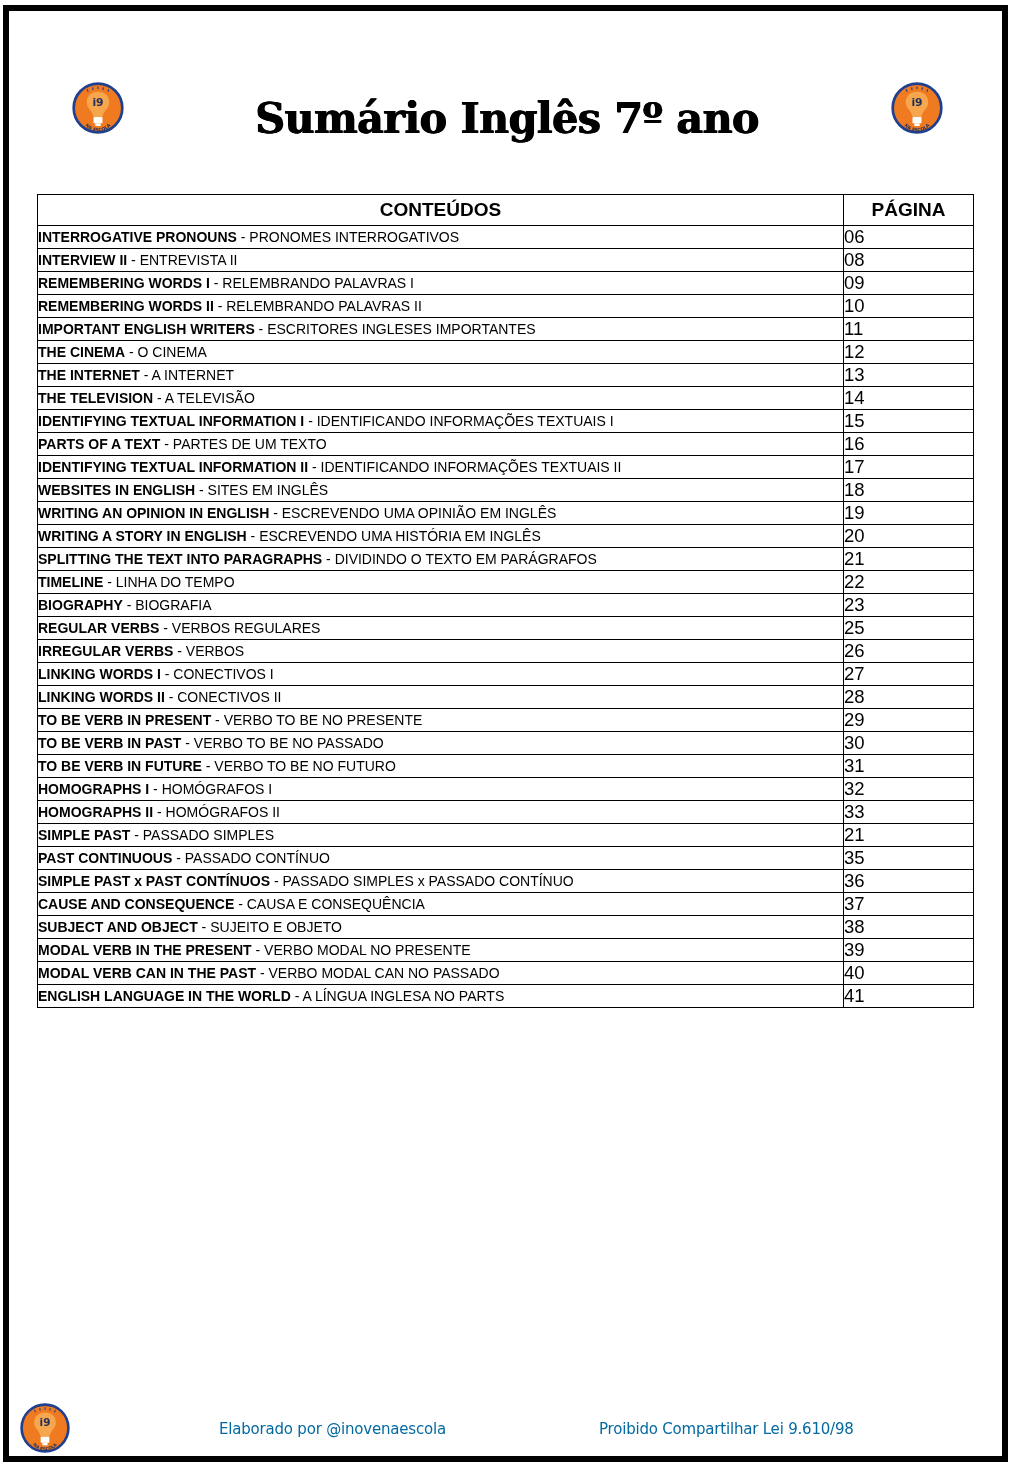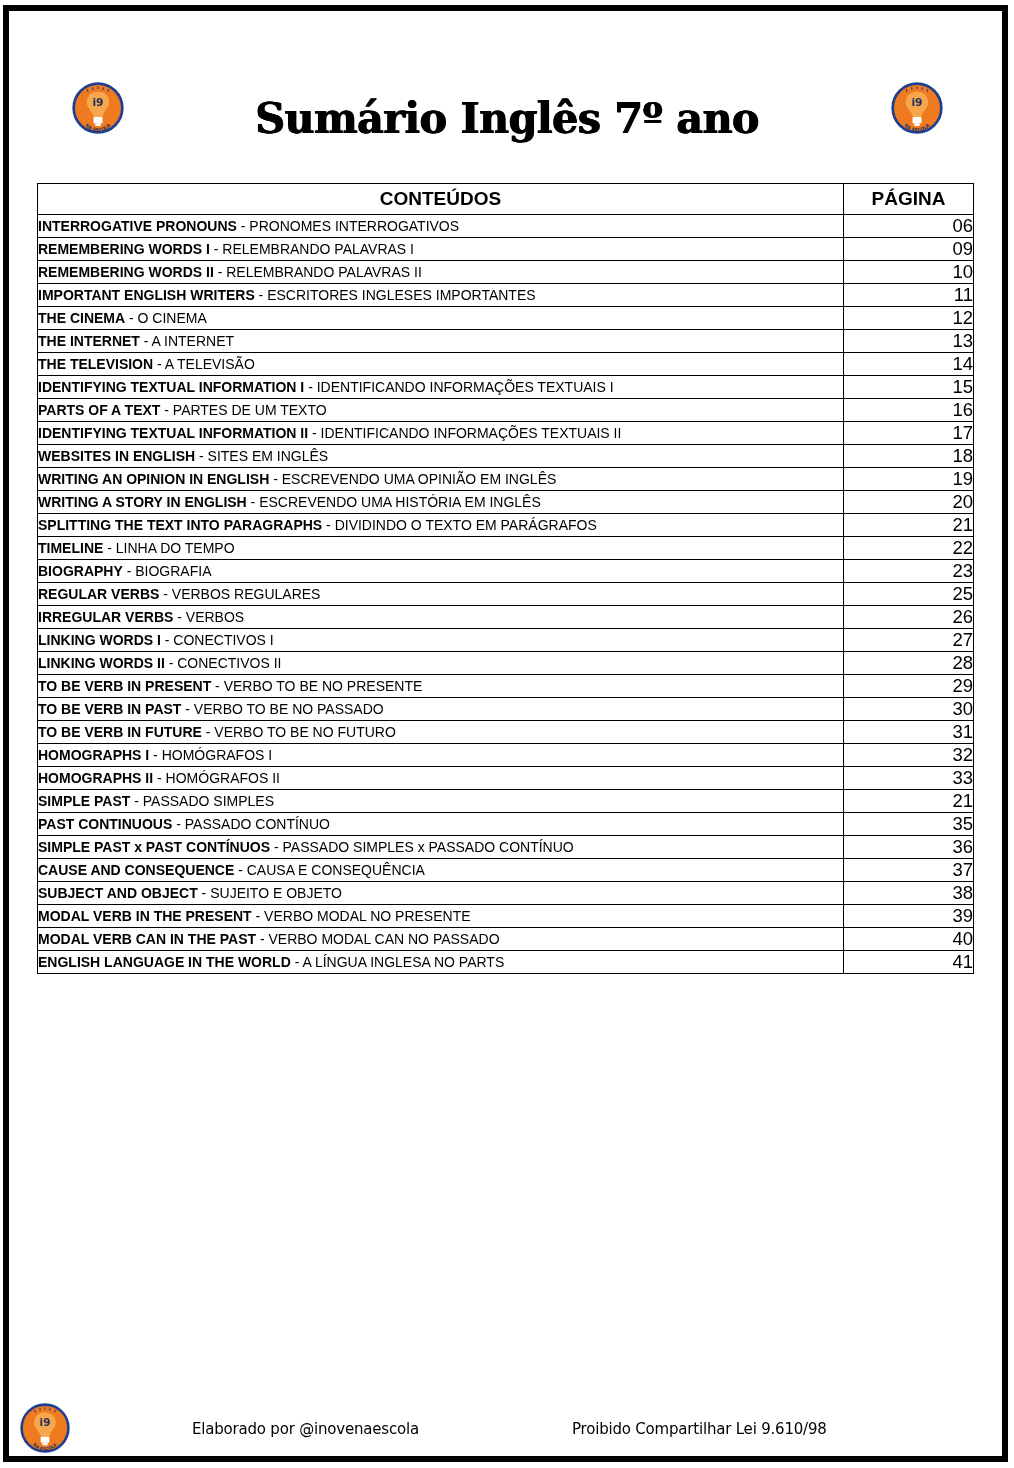--- a/index.html
+++ b/index.html
@@ -8,32 +8,32 @@
     .frame { position: absolute; left: 3px; top: 5px; width: 993px; height: 1445px;
              border: 6px solid #000; background: #fff; }
     .logo { position: absolute; width: 54px; height: 54px; text-decoration: underline; }
     .logo svg { width: 100%; height: 100%; display: block; }
     .logo-tl { left: 71px; top: 81px; }
     .logo-tr { left: 890px; top: 81px; }
     .logo-bl { left: 19px; top: 1402px; width: 52px; height: 52px; }
     .title { position: absolute; left: 0; width: 1014px; top: 94px; text-align: center;
              font-family: "DejaVu Serif", serif; font-weight: 900; font-size: 42px;
              letter-spacing: -0.5px; transform: scaleX(0.98); text-shadow: 0.8px 0 0 #000, -0.4px 0 0 #000; }
-    table.toc { position: absolute; left: 37px; top: 183px; width: 936px;
+    table.toc { position: absolute; left: 37px; top: 194px; width: 936px;
                 border-collapse: collapse; table-layout: fixed; }
     table.toc td, table.toc th { border: 1px solid #000; padding: 0; vertical-align: top; }
     table.toc col.c1 { width: 806px; }
     table.toc col.c2 { width: 130px; }
     th { font-weight: bold; font-size: 19px; height: 27px; line-height: 30px; text-align: center; }
     td.content { font-size: 14px; line-height: 22px; padding: 1px 25px 4px 13px;
                  text-align: justify; height: 22px; }
     td.content b { font-weight: bold; }
-    td.page { font-size: 18.5px; line-height: 22px; padding-top: 1px; text-align: right; }
-    .footer-text { position: absolute; top: 1420px; font-size: 15px; color: #000000;
-                   font-family: "DejaVu Sans", sans-serif; letter-spacing: -0.2px; }
+    td.page { font-size: 18.5px; line-height: 22px; padding-top: 1px; text-align: left; }
+    .footer-text { position: absolute; top: 1420px; font-size: 15px; color: #0369a1;
+                   font-family: "DejaVu Sans", sans-serif; letter-spacing: -0.2px; margin-left: 27px; }
     .footer-left { left: 192px; }
     .footer-right { left: 572px; }
   </style>
 </head>
 <body>
 
 <div class="frame"></div>
 
 <div class="logo logo-tl">
     <svg viewBox="0 0 60 60" class="logo-svg">
@@ -84,20 +84,24 @@
       <th>CONTEÚDOS</th>
       <th>PÁGINA</th>
     </tr>
   </thead>
   <tbody id="toc-body">
       <tr>
         <td class="content"><b>INTERROGATIVE PRONOUNS</b><span> - </span><span>PRONOMES INTERROGATIVOS</span></td>
         <td class="page">06</td>
       </tr>
       <tr>
+        <td class="content"><b>INTERVIEW II</b><span> - </span><span>ENTREVISTA II</span></td>
+        <td class="page">08</td>
+      </tr>
+      <tr>
         <td class="content"><b>REMEMBERING WORDS I</b><span> - </span><span>RELEMBRANDO PALAVRAS I</span></td>
         <td class="page">09</td>
       </tr>
       <tr>
         <td class="content"><b>REMEMBERING WORDS II</b><span> - </span><span>RELEMBRANDO PALAVRAS II</span></td>
         <td class="page">10</td>
       </tr>
       <tr>
         <td class="content"><b>IMPORTANT ENGLISH WRITERS</b><span> - </span><span>ESCRITORES INGLESES IMPORTANTES</span></td>
         <td class="page">11</td>

